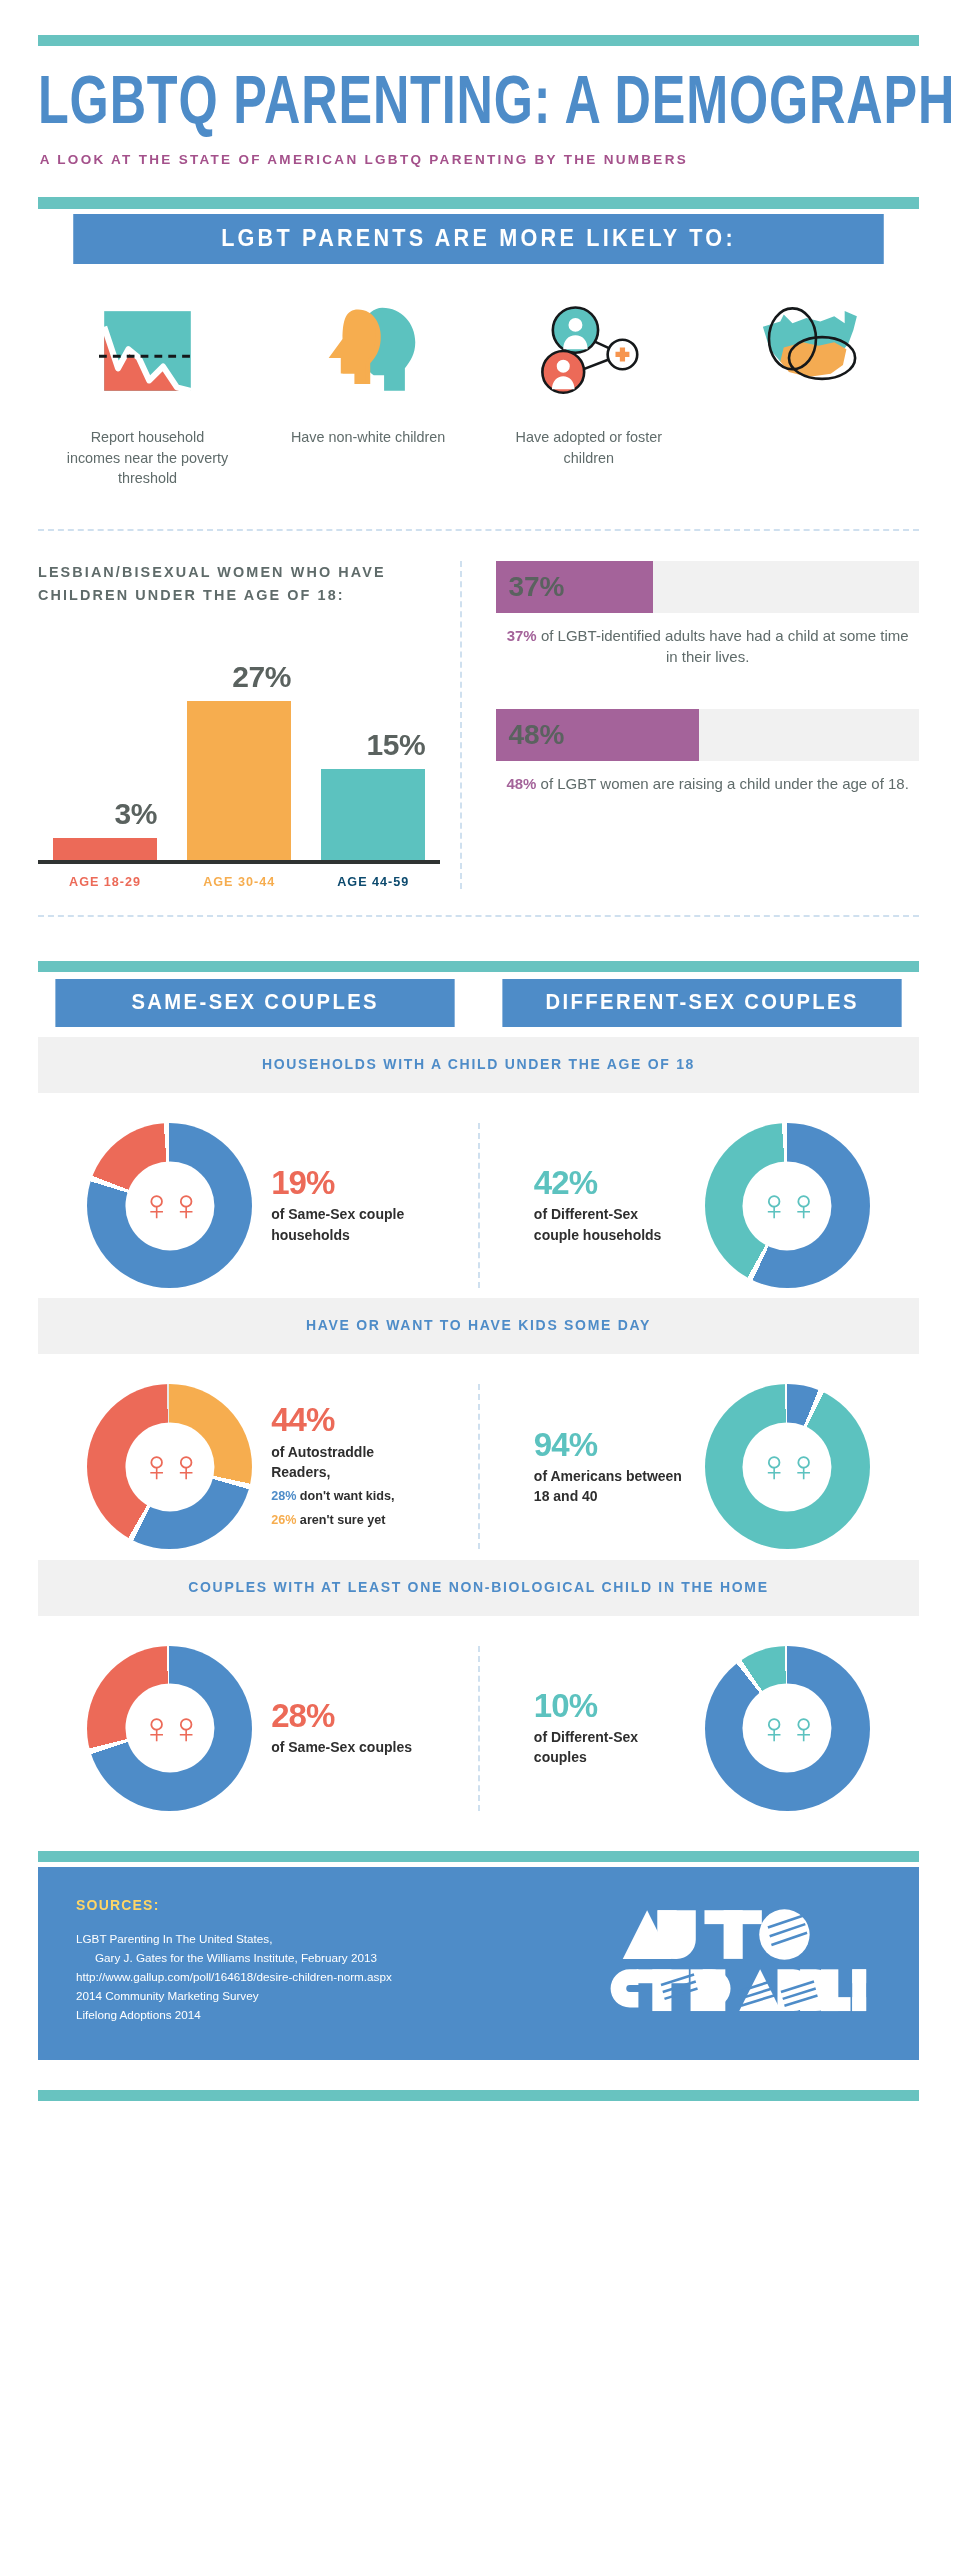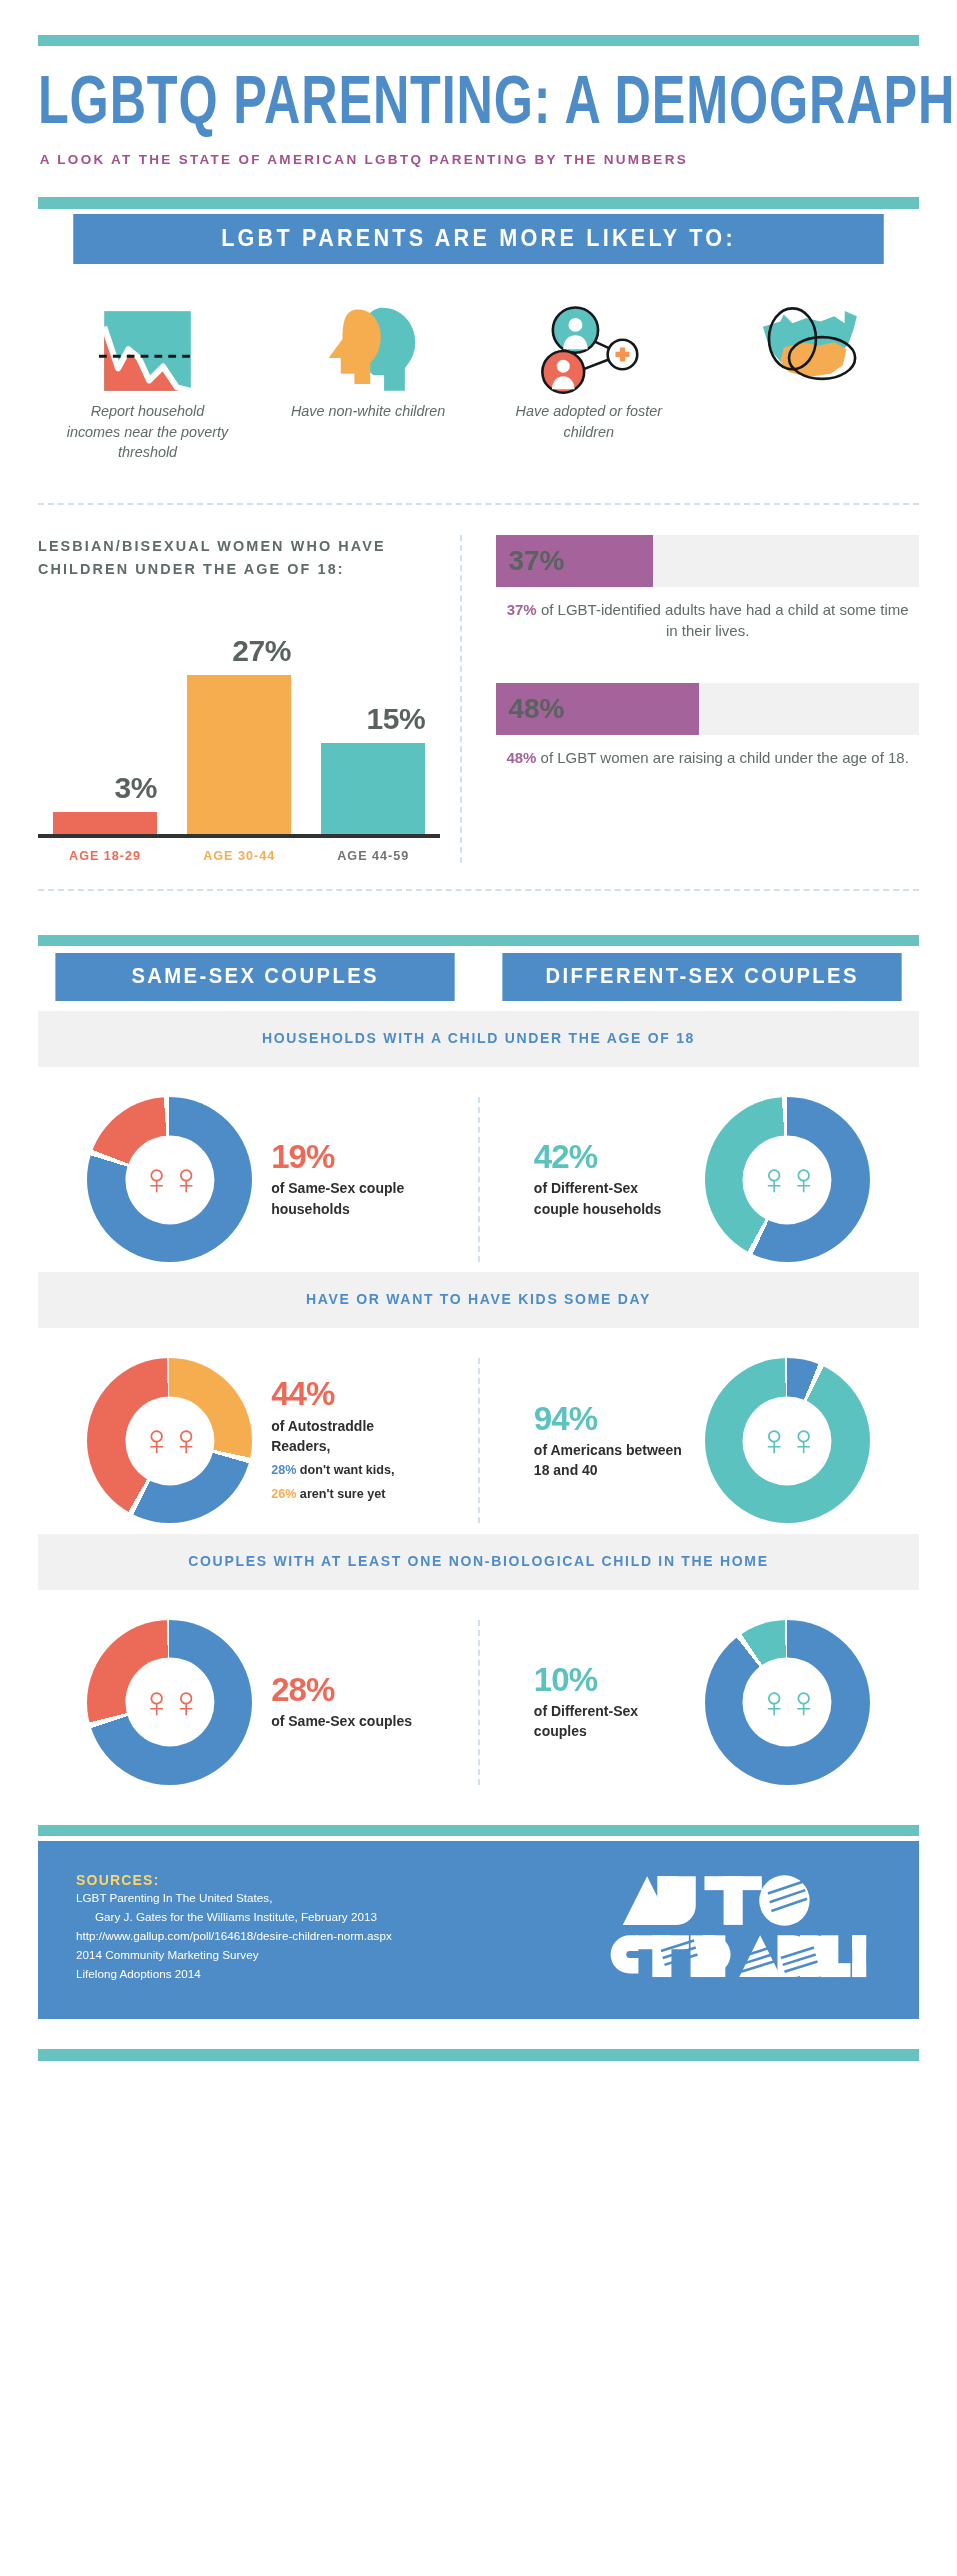--- a/index.html
+++ b/index.html
@@ -71,27 +71,26 @@
     padding:0 14px;
   }
   .icon-cell{
     width:191px;
     display:flex;
     flex-direction:column;
     align-items:center;
   }
   .icon-art{height:104px;display:flex;align-items:flex-end;justify-content:center;}
   .icon-caption{
-    margin-top:3px;
+    margin-top:29px;
     text-align:center;
     font-size:14.4px;
     line-height:1.42;
     color:#5f6b6a;
     width:165px;
-    font-style:italic;
   }
   .icons-bottom-gap{height:40px;}
 
   
   .bar-section{display:flex;margin-top:30px;}
   .bar-left{width:418px;padding-right:15.7px;box-sizing:border-box;}
   .vdash{
     width:0;
     border-left:2.6px dashed #cfe0ef;
     margin:0 22.6px 0 3.5px;
@@ -121,21 +120,21 @@
   .bar{width:100%;}
   .bar.c0{background:#ec6a58;}
   .bar.c1{background:#f6ad4f;}
   .bar.c2{background:#5cc2bf;}
   .bar-labels{display:flex;justify-content:space-around;margin-top:10.4px;}
   .bar-label{
     width:104px;text-align:center;font-size:12.6px;font-weight:700;letter-spacing:1px;
   }
   .bar-label.c0{color:#ec6a58;}
   .bar-label.c1{color:#f6ad4f;}
-  .bar-label.c2{color:#737373;}
+  .bar-label.c2{color:#0c4a6e;}
 
   
   .statblock{margin-bottom:42px;}
   .statbar{
     position:relative;height:52px;background:#f1f1f1;display:flex;align-items:center;
   }
   .statfill{height:100%;background:#a4639a;position:absolute;left:0;top:0;}
   .statnum{
     position:relative;font-size:28px;font-weight:700;color:#5a625f;margin-left:12.2px;
   }
@@ -182,21 +181,21 @@
     width:0;border-left:2.6px dashed #cfe0ef;align-self:stretch;margin:0 5.2px;
   }
 
   
   .footer-rule{margin-top:40px;}
   .footer{
     background:#4e8cc8;color:#fff;display:flex;align-items:center;
     padding:30px 38px 35px;margin-top:5.2px;box-sizing:border-box;
   }
   .sources{flex:1;}
-  .sources-title{color:#ffd666;font-weight:700;font-size:14px;letter-spacing:1.2px;margin-bottom:1px;}
+  .sources-title{color:#ffd666;font-weight:700;font-size:14px;letter-spacing:1.2px;margin-bottom:17px;}
   .sources-line{font-size:11.7px;line-height:1.62;color:#fff;}
   .sources-line.indent{padding-left:19px;}
   .logo{width:287px;display:flex;align-items:center;justify-content:center;}
   .bottom-rule{height:11.3px;background:#68c3c0;margin-top:30px;}
   .page-bottom{height:22.6px;}
 </style>
 </head>
 <body>
 
 <div class="page">

